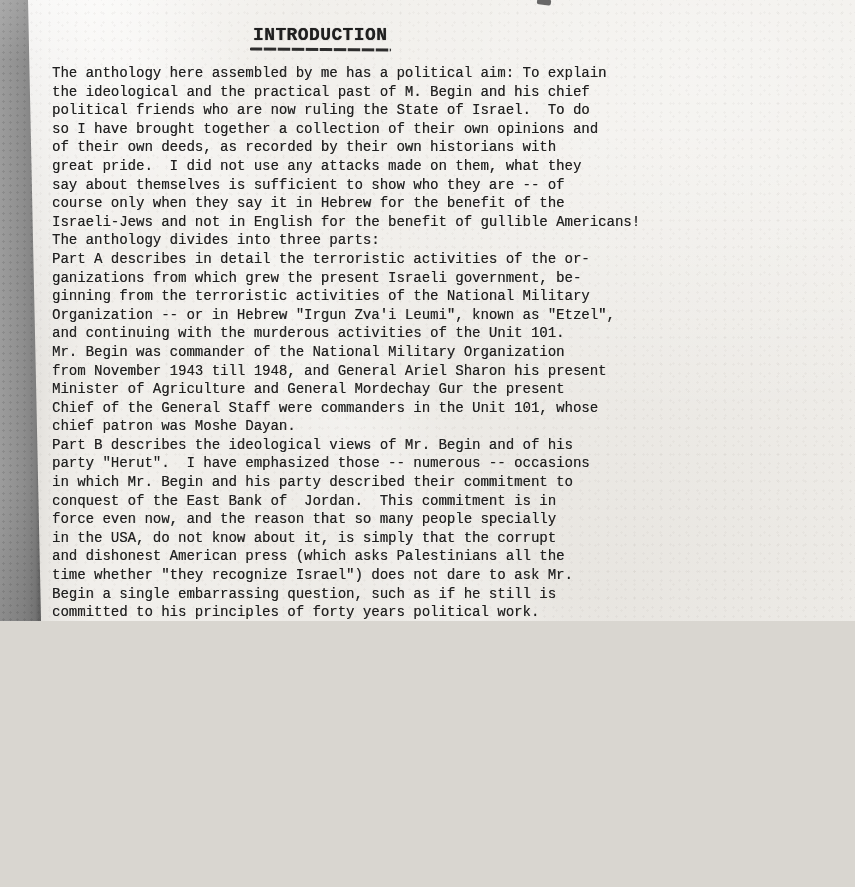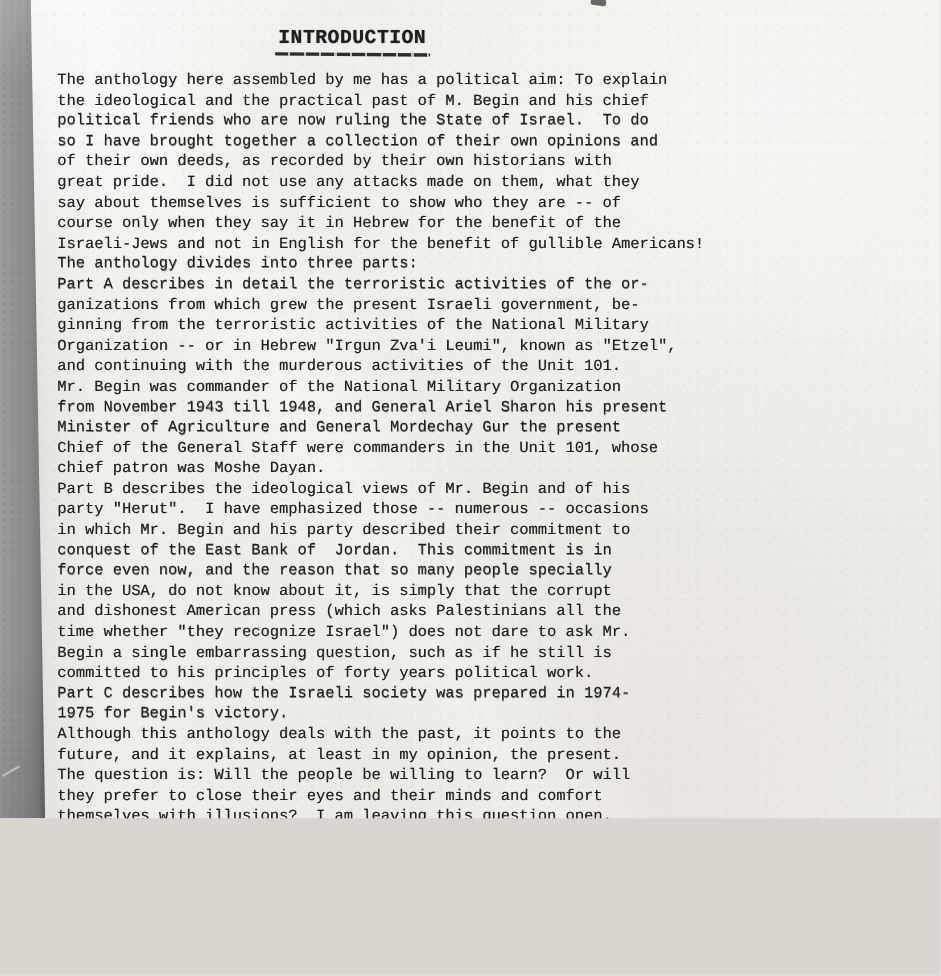--- a/index.html
+++ b/index.html
@@ -3,21 +3,21 @@
 <meta charset="utf-8">
 <style>
   html, body {
     margin: 0;
     padding: 0;
     background: #d9d6d0;
   }
   .scan {
     position: relative;
     width: 855px;
-    height: 744px;
+    height: 621px;
     overflow: hidden;
     background: #f1efeb;
     font-family: "Liberation Mono", "DejaVu Sans Mono", monospace;
     color: #1f1f1f;
   }
   
   .paper-shading {
     position: absolute;
     inset: 0;
     z-index: 1;

